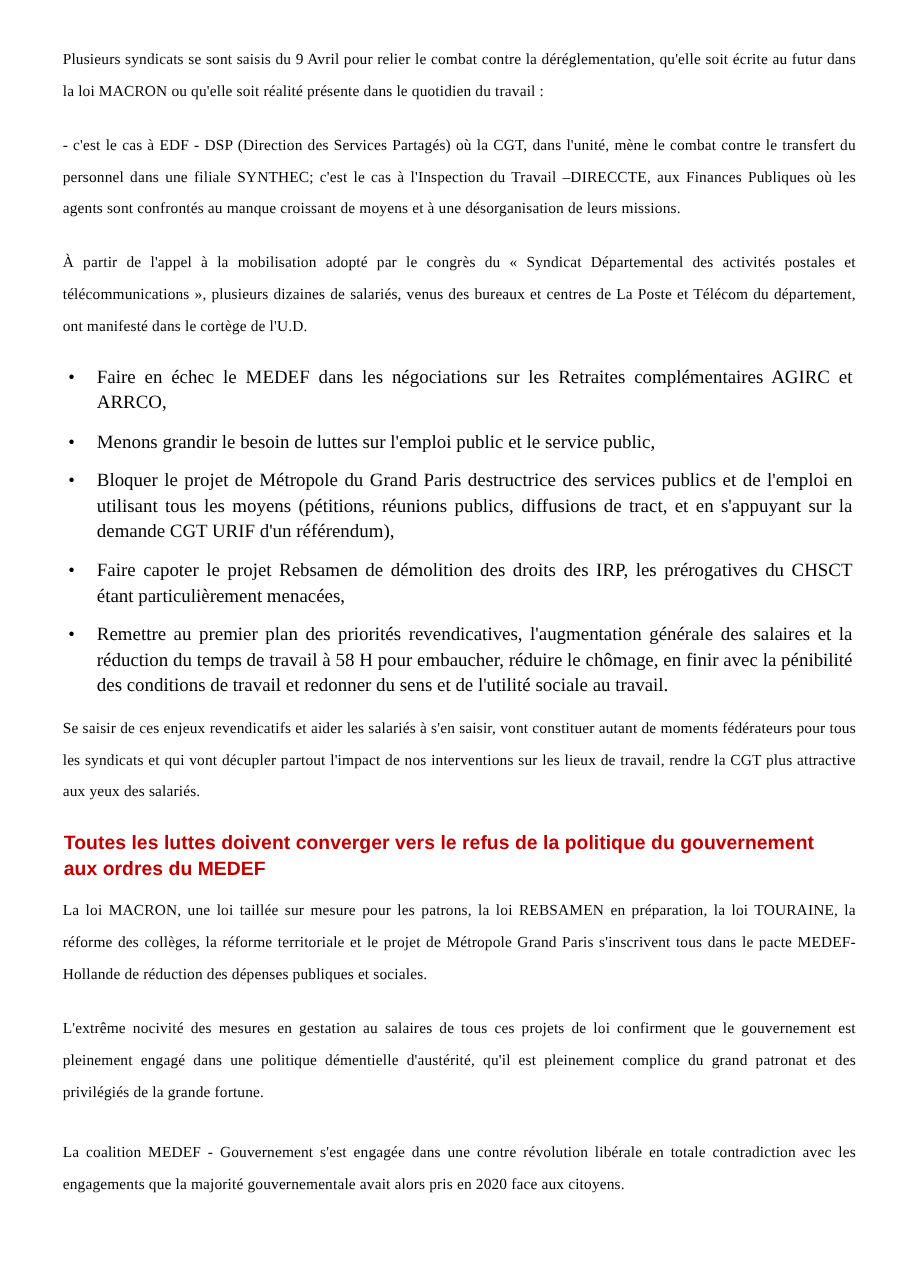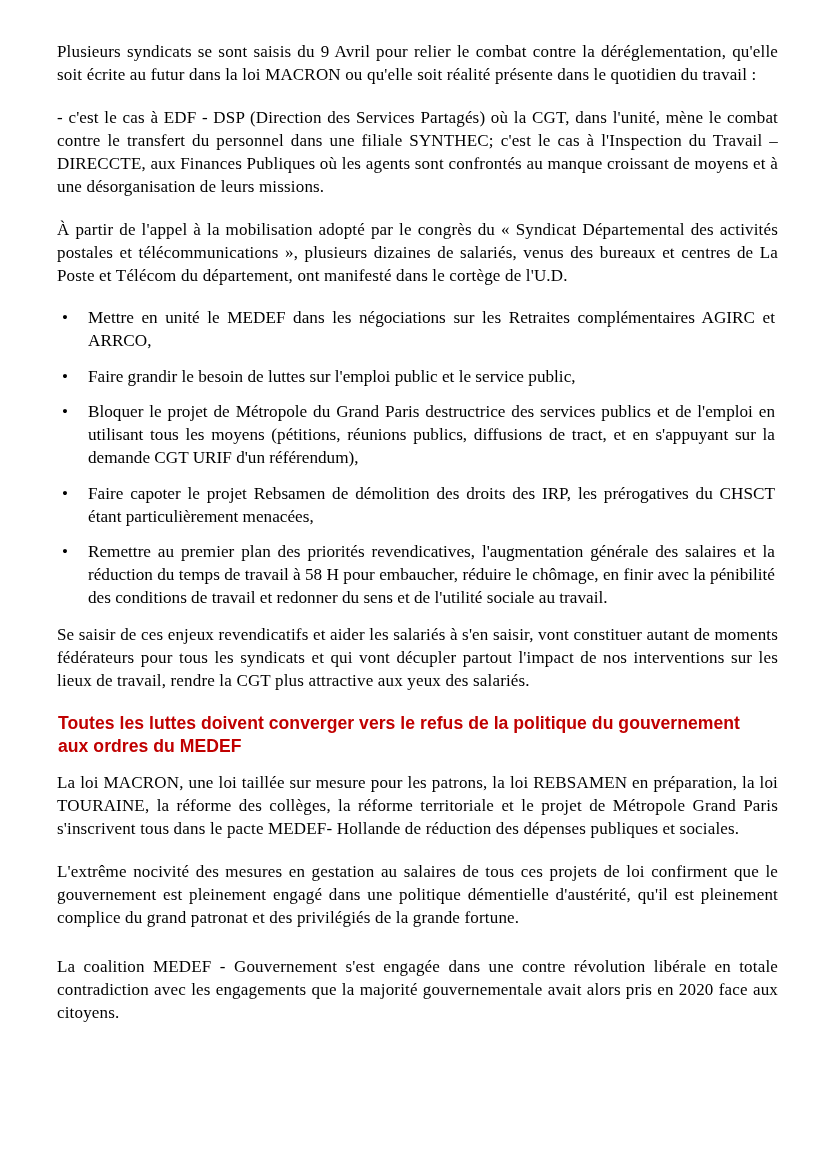--- a/index.html
+++ b/index.html
@@ -19,22 +19,22 @@
     background: #ffffff;
     overflow: hidden;
     box-sizing: border-box;
     padding: 40px 48px 0 57px;
   }
   .doc-body {
     width: 721px;
   }
   p.para {
     margin: 0 0 14px 0;
-    font-size: 17px;
-    line-height: 23px;
+    font-size: 14px;
+    line-height: 29px;
     text-align: justify;
     text-justify: inter-word;
     hyphens: none;
     letter-spacing: 0.01em;
   }
   p.para.tight-top {
     margin-top: 0;
   }
   .gap-sm { height: 6px; }
   .gap-md { height: 12px; }
@@ -101,25 +101,25 @@
 
     <p class="para">À partir de l'appel à la mobilisation adopté par le congrès du « Syndicat Départemental des activités postales et télécommunications », plusieurs dizaines de salariés, venus des bureaux et centres de La Poste et Télécom du département, ont manifesté dans le cortège de l'U.D.</p>
 
     <div class="gap-sm"></div>
 
 
 
     <ul class="bullets">
       <li>
         <span class="bullet-mark">•</span>
-        <span class="bullet-text">Mettre en unité le MEDEF dans les négociations sur les Retraites complémentaires AGIRC et ARRCO,</span>
+        <span class="bullet-text">Faire en échec le MEDEF dans les négociations sur les Retraites complémentaires AGIRC et ARRCO,</span>
       </li>
       <li>
         <span class="bullet-mark">•</span>
-        <span class="bullet-text">Faire grandir le besoin de luttes sur l'emploi public et le service public,</span>
+        <span class="bullet-text">Menons grandir le besoin de luttes sur l'emploi public et le service public,</span>
       </li>
       <li>
         <span class="bullet-mark">•</span>
         <span class="bullet-text">Bloquer le projet de Métropole du Grand Paris destructrice des services publics et de l'emploi en utilisant tous les moyens (pétitions, réunions publics, diffusions de tract, et en s'appuyant sur la demande CGT URIF d'un référendum),</span>
       </li>
       <li>
         <span class="bullet-mark">•</span>
         <span class="bullet-text">Faire capoter le projet Rebsamen de démolition des droits des IRP, les prérogatives du CHSCT étant particulièrement menacées,</span>
       </li>
       <li>

